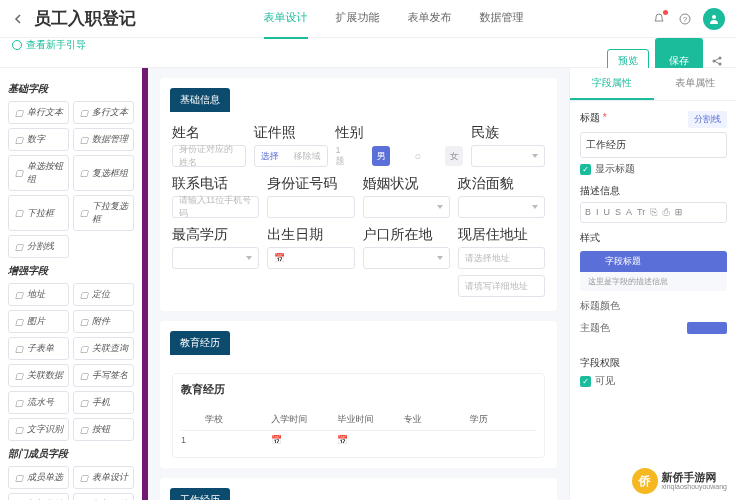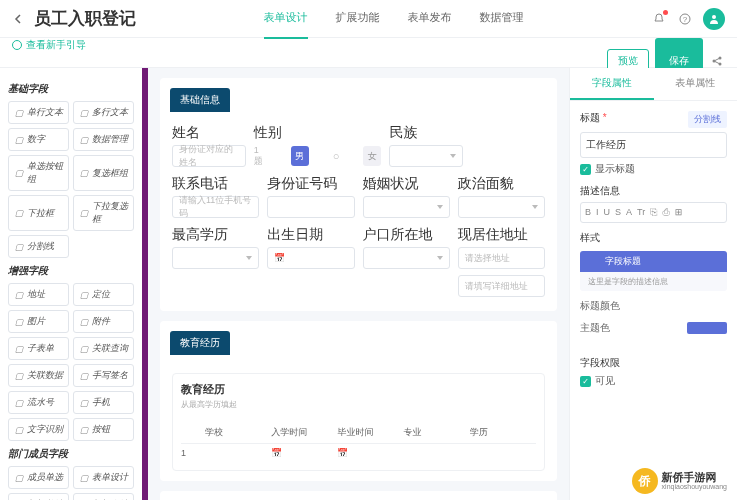--- a/index.html
+++ b/index.html
@@ -259,20 +259,27 @@
       <div class="section-header">基础信息</div>
       <div id="basic-rows">
           <div class="field-row">
             <div class="form-field">
               <div class="field-label">姓名</div>
               <div class="field-input">
                 <span>身份证对应的姓名</span>
               </div>
             </div>
             <div class="form-field">
+              <div class="field-label">证件照</div>
+              <div class="field-input">
+                <span style="color:#5b6fd8">选择</span> 
+                <span style="color:#bbb">移除域</span>
+              </div>
+            </div>
+            <div class="form-field">
               <div class="field-label">性别</div>
               <div class="radio-group">
                 <span style="color:#bbb;font-size:9px">1题</span>
                 <div class="radio-opt sel">男</div>
                 <span style="color:#bbb">○</span>
                 <div class="radio-opt unsel">女</div>
               </div>
             </div>
             <div class="form-field">
               <div class="field-label">民族</div>
@@ -334,21 +341,20 @@
               <div class="field-input" style="margin-top: 3px;">请填写详细地址</div>
             </div>
           </div>
         </div>
     </div>
 
     <div class="form-card">
       <div class="section-header">教育经历</div>
       <div class="sub-card">
         <div class="sub-title">教育经历</div>
-        <div class="sub-hint">从最高学历填起</div>
         <div class="sub-table">
           <div class="sub-thead">
             <div></div>
             <div>学校</div>
             <div>入学时间</div>
             <div>毕业时间</div>
             <div>专业</div>
             <div>学历</div>
           </div>
           <div class="sub-trow">

